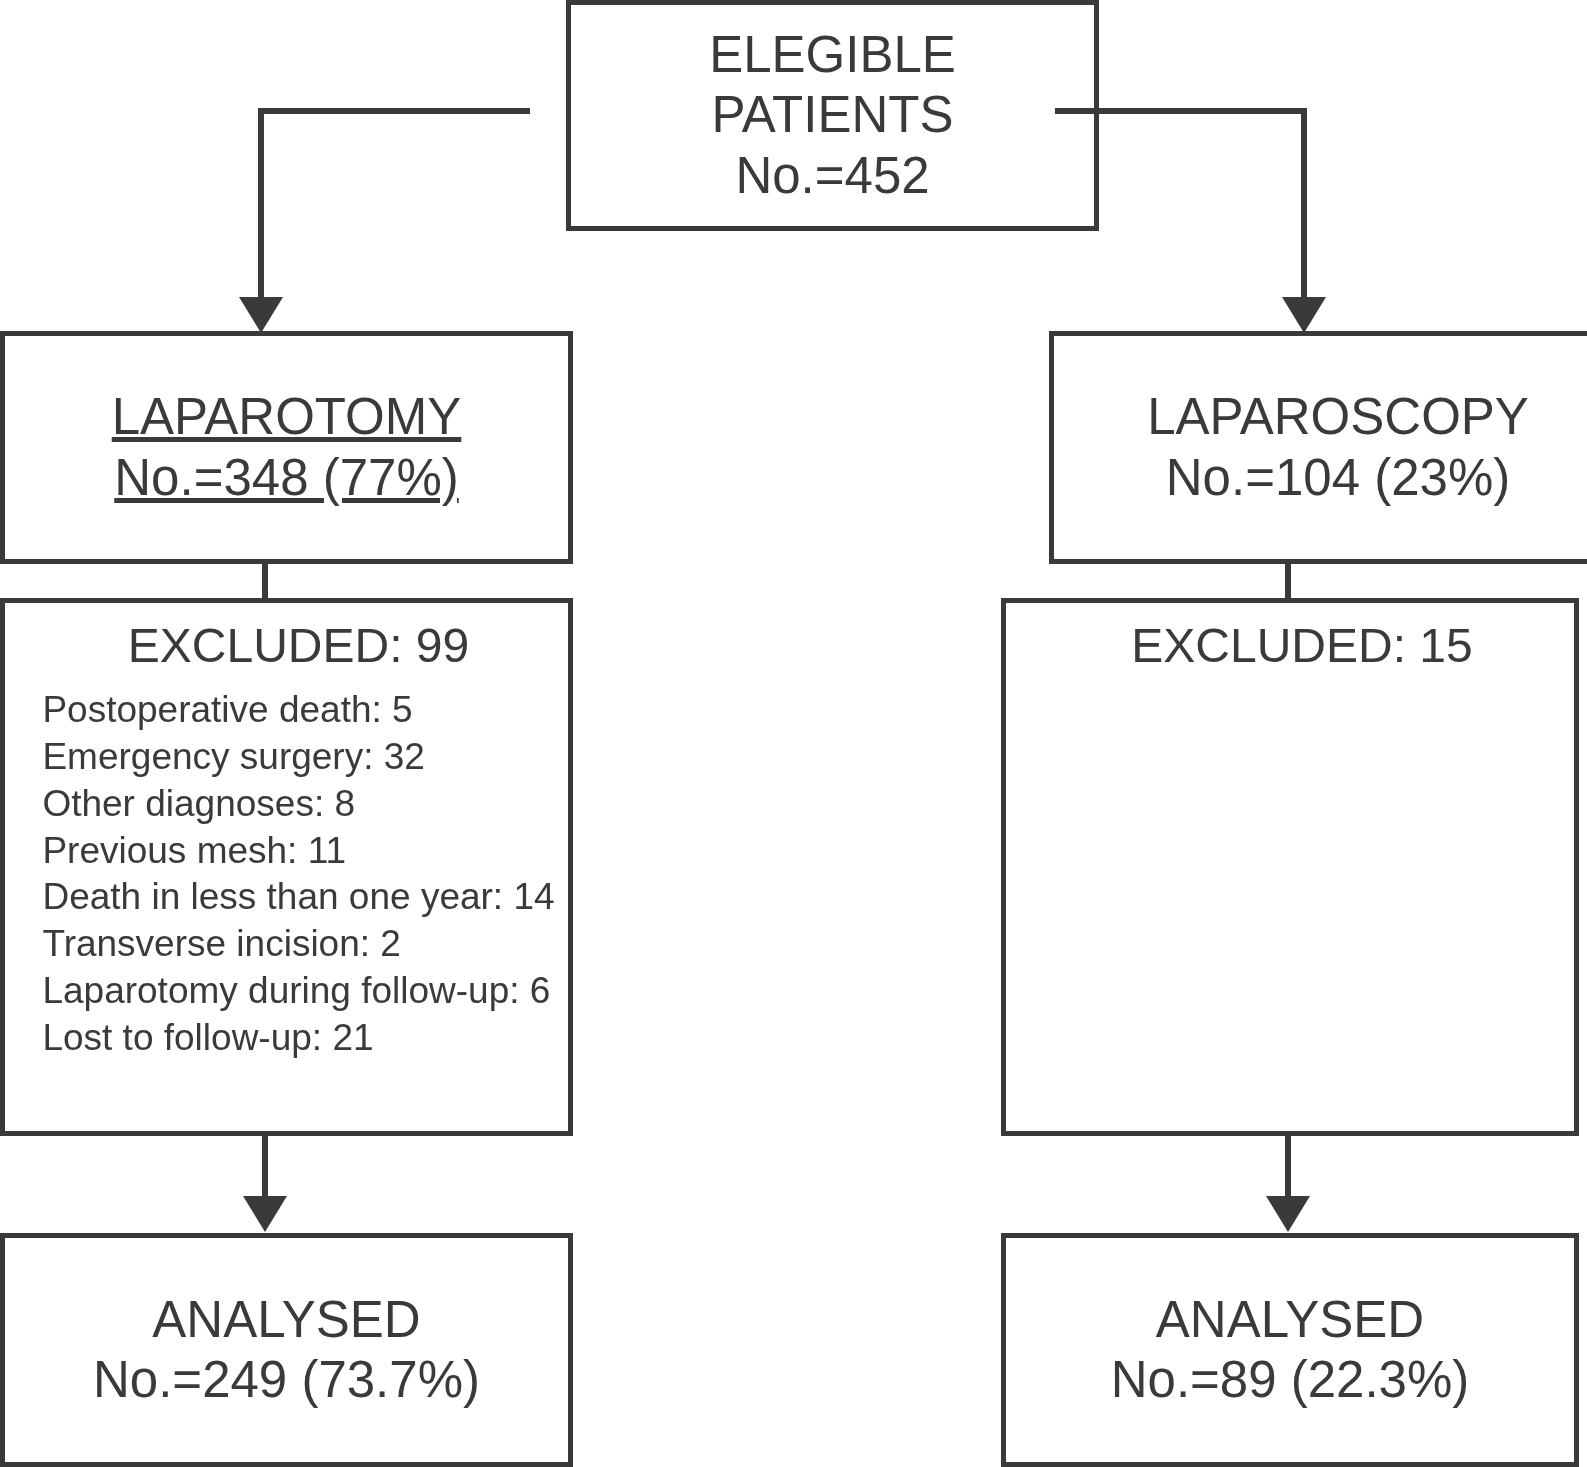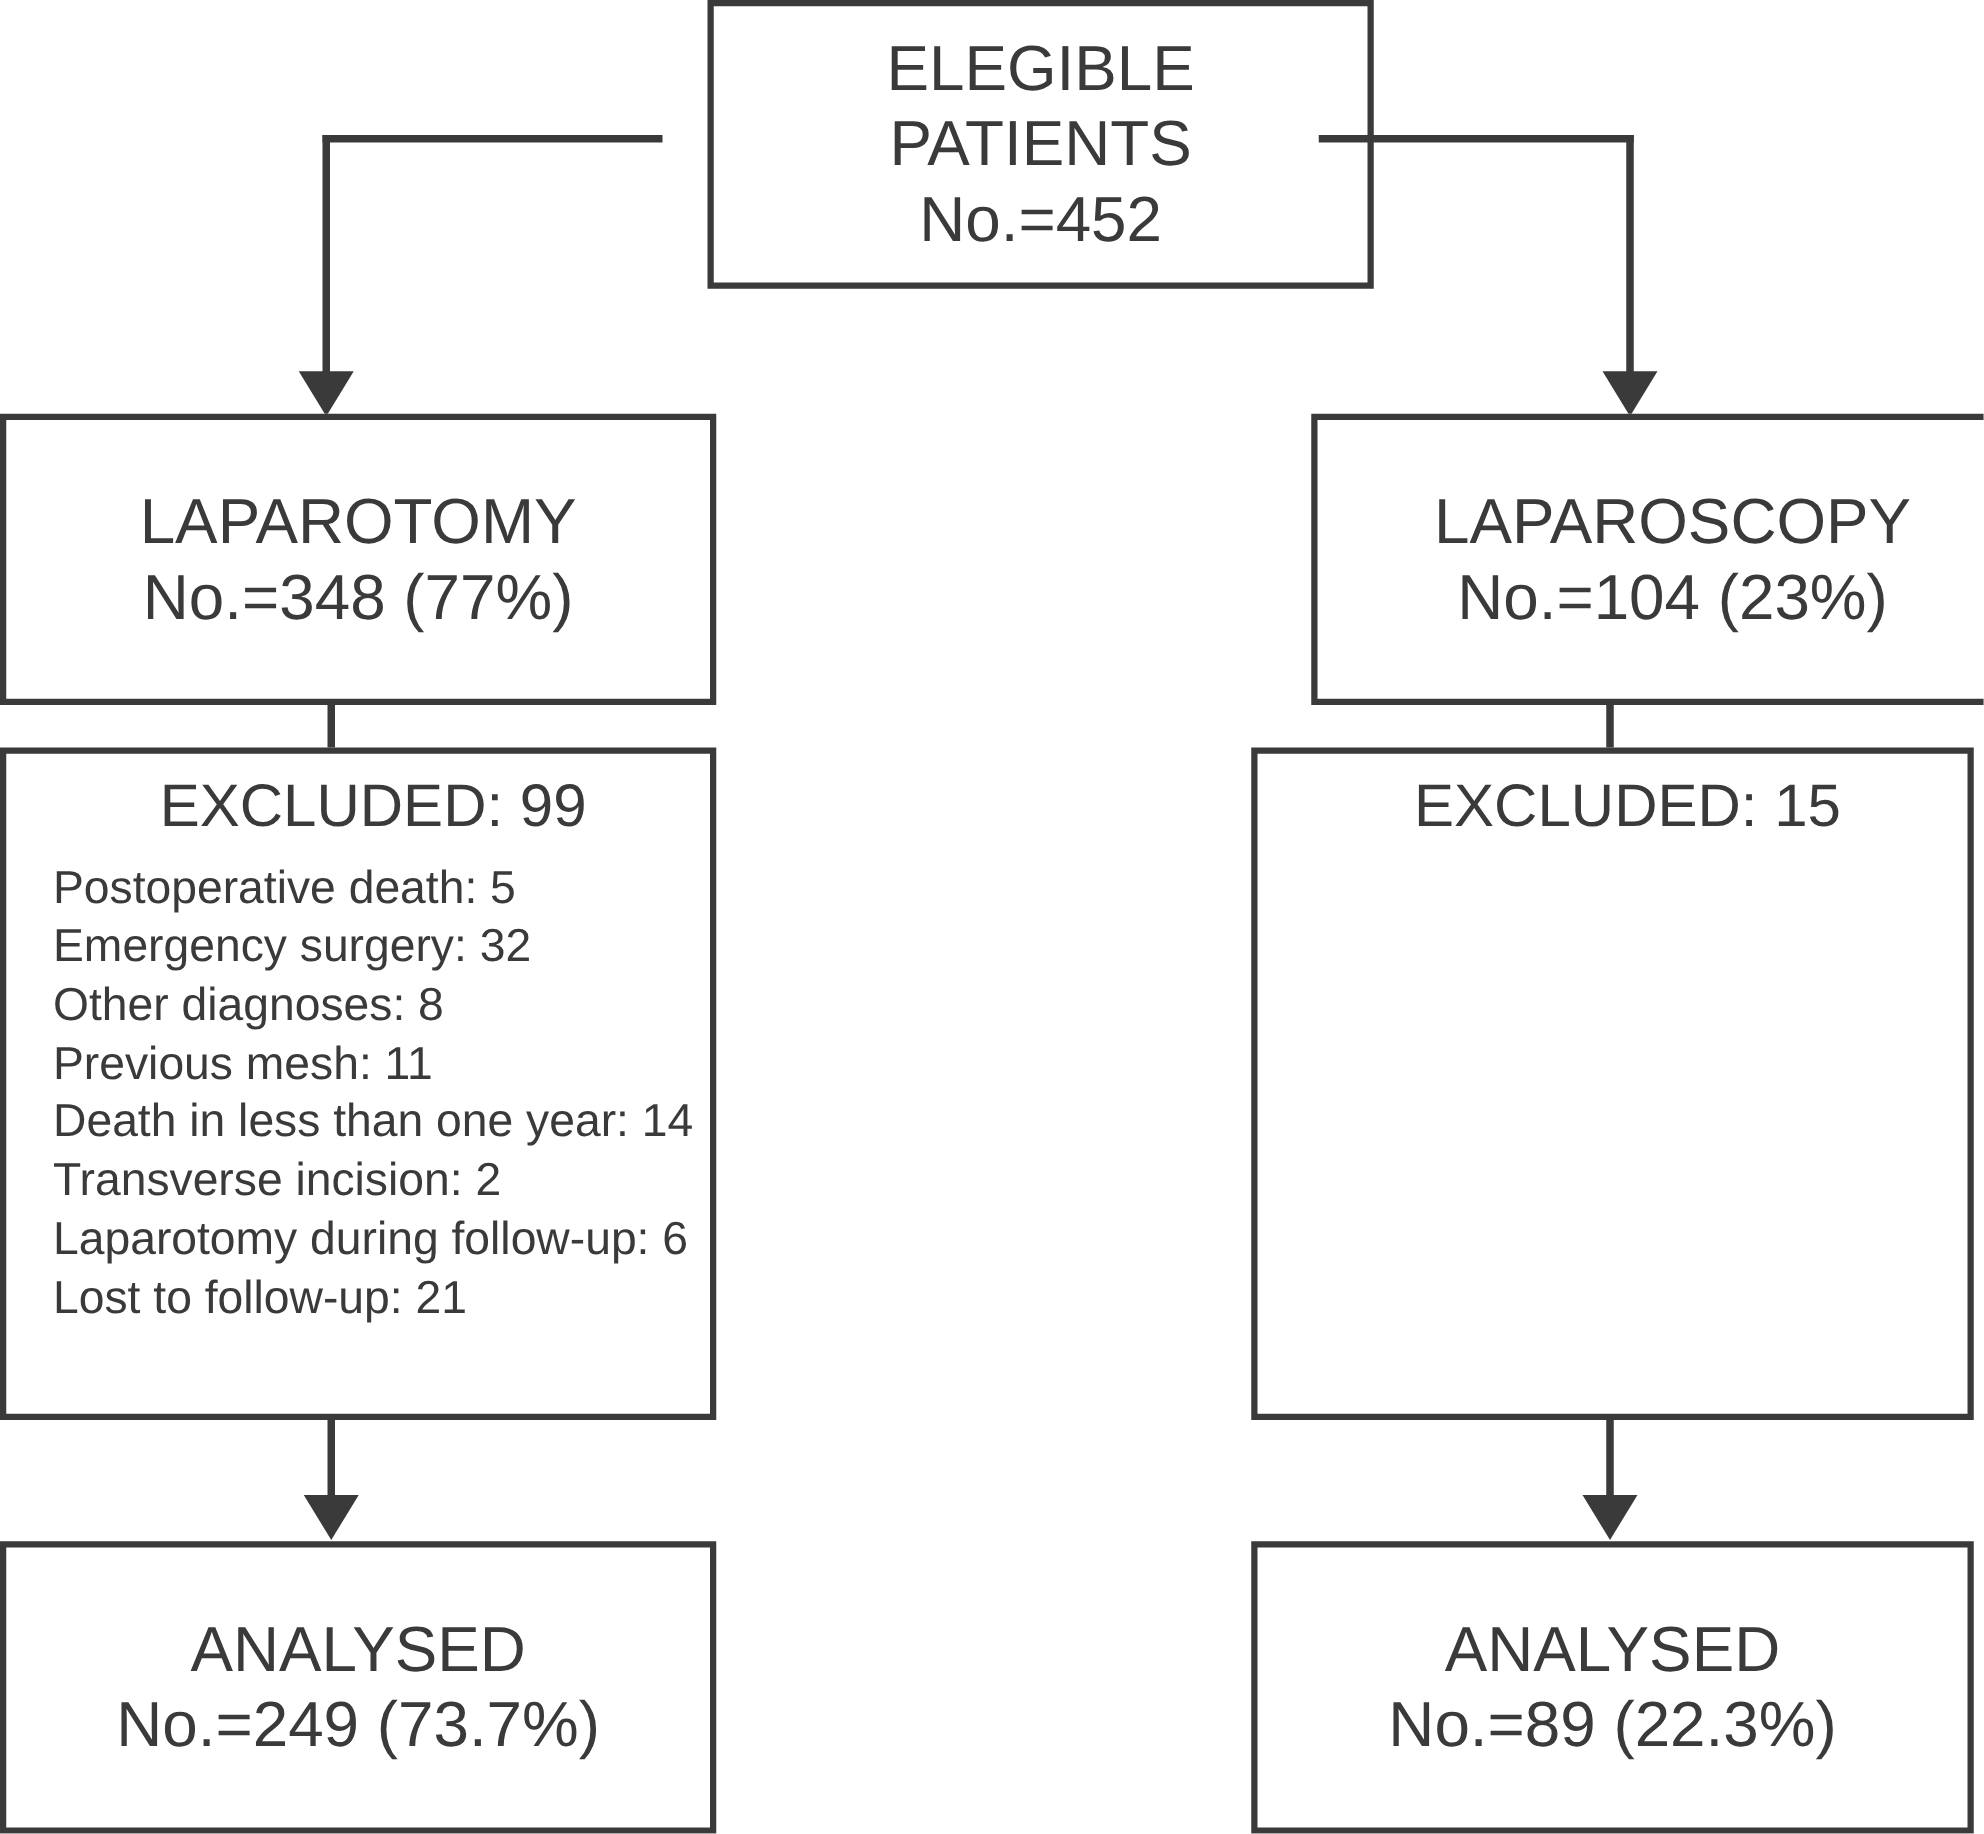--- a/index.html
+++ b/index.html
@@ -51,20 +51,21 @@
     margin-left: 40px;
   }
 
   
   #node-laparotomy {
     left: 0px;
     top: 331px;
     width: 573px;
     height: 233px;
     font-size: 51px;
+    text-decoration: underline;
   }
   #node-laparoscopy {
     left: 1001px;
     top: 331px;
     width: 578px;
     height: 233px;
     font-size: 51px;
     margin-left: 48px;
   }
 

